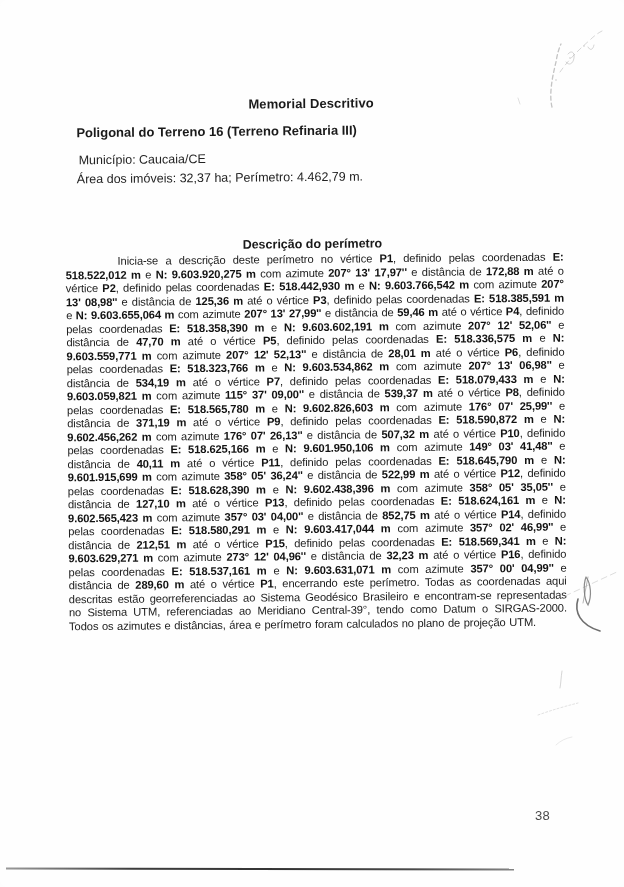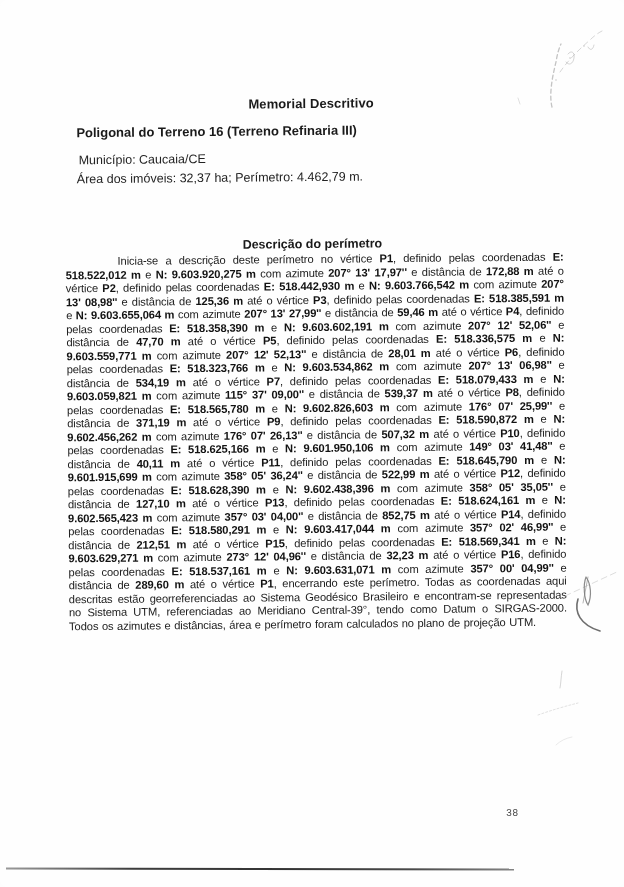--- a/index.html
+++ b/index.html
@@ -86,26 +86,25 @@
     text-align-last: left;
     text-indent: 52px;
     color: #202020;
   }
   .para .b {
     font-weight: 700;
     color: #121212;
   }
   .page-number {
     position: absolute;
-    left: 506px;
+    left: 535px;
     top: 808px;
-    font-size: 10px;
+    font-size: 13px;
     color: #4a4a4a;
     letter-spacing: 0.3px;
-    font-family: Liberation Mono, monospace;
   }
   .scan-line {
     position: absolute;
     left: 6px;
     top: 868px;
     width: 508px;
     height: 1.7px;
     background: linear-gradient(90deg,
       rgba(70,70,70,0.55) 0%,
       #3d3d3d 25%,

